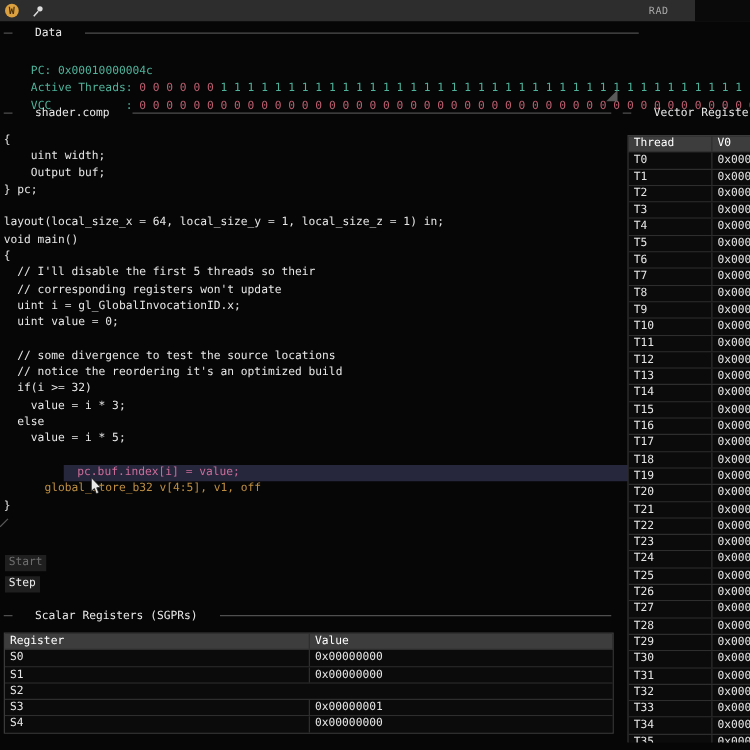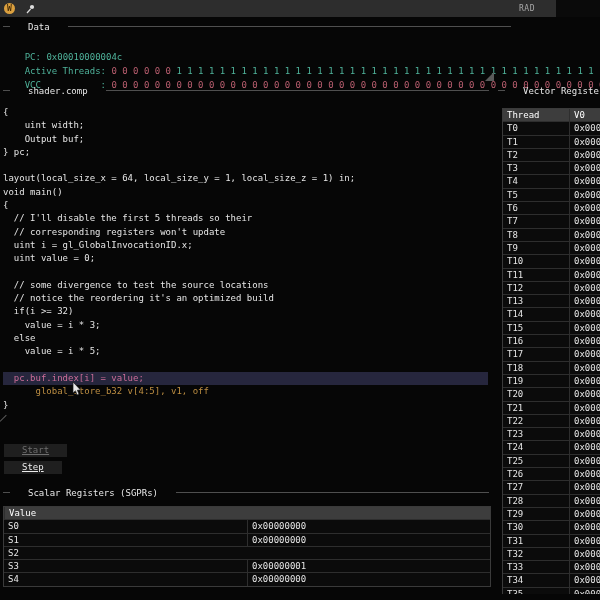--- a/index.html
+++ b/index.html
@@ -21,25 +21,25 @@
   .sep-line{flex:1;height:1px;background:var(--line);}
 
   
   .datarow{position:absolute;left:3px;white-space:pre;line-height:13px;width:597px;overflow:hidden;}
   .teal{color:var(--teal);}
   .rose{color:var(--rose);}
 
   
   #code-lines{position:absolute;left:3px;top:106px;width:597px;white-space:pre;}
   .code-line{height:13.3px;line-height:13.3px;width:485px;}
-  .code-line.highlight{background:var(--hlbg);color:var(--hltext);}
+  .code-line.highlight{background:var(--hlbg);color:var(--hltext);margin-left:48px;}
   .code-line.asm{color:var(--asm);}
 
   
-  .btn{position:absolute;left:4px;background:#1f1f1f;padding:1px 18px;line-height:11px;cursor:default;text-decoration:underline;}
+  .btn{position:absolute;left:4px;background:#1f1f1f;padding:1px 3px;line-height:11px;cursor:default;}
   #btn-start{top:444px;color:#6e6e6e;}
   #btn-step{top:461px;color:#ececec;}
 
   
   .tbl{position:absolute;border:1px solid #3a3a3a;background:#0b0b0b;}
   .trow{display:flex;height:12.3px;border-bottom:1px solid #2e2e2e;background:#0b0b0b;}
   .trow:last-child{border-bottom:none;}
   .trow.head{background:#3d3d3d;color:#ffffff;}
   .cell{padding:0 4px;line-height:12.3px;white-space:pre;overflow:hidden;flex:0 0 auto;}
   .cell.c2{flex:1 1 auto;border-left:1px solid #2e2e2e;}
@@ -103,20 +103,21 @@
 
   <div id="btn-start" class="btn">Start</div>
   <div id="btn-step" class="btn">Step</div>
 
   <div class="sep" style="top:488px;width:486px;">
     <span class="sep-label">Scalar Registers (SGPRs)</span>
     <span class="sep-line"></span>
   </div>
   <div id="sgpr-table" class="tbl">
     <div class="trow head">
+      <div class="cell c1">Register</div>
       <div class="cell c2">Value</div>
     </div>
     <div id="sgpr-rows">
         <div class="trow">
           <div class="cell c1">S0</div>
           <div class="cell c2">0x00000000</div>
         </div>
         <div class="trow">
           <div class="cell c1">S1</div>
           <div class="cell c2">0x00000000</div>

